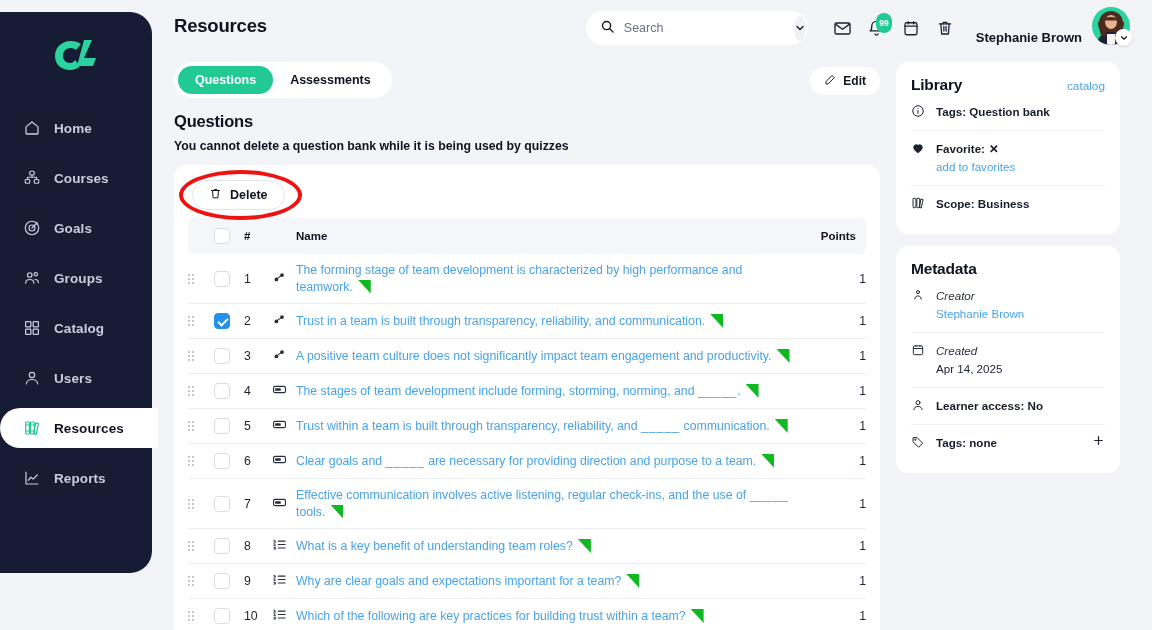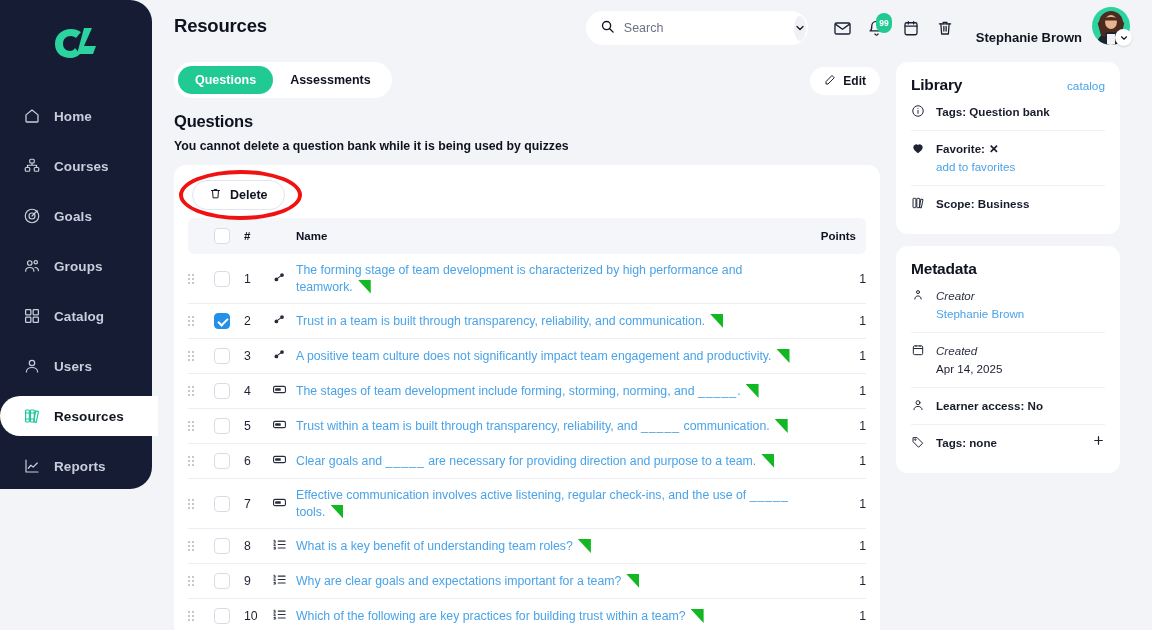--- a/index.html
+++ b/index.html
@@ -6,26 +6,27 @@
   html, body {
     width: 1152px; height: 630px;
     font-family: "Liberation Sans", sans-serif;
     background: #f3f4f8;
     overflow: hidden;
   }
   .app { position: relative; width: 1152px; height: 630px; display: flex; }
 
   
   .sidebar {
-    width: 152px; height: 489px;
+    width: 152px; height: 561px;
     background: #151c33;
     border-radius: 0 22px 22px 0;
     flex: 0 0 152px;
     position: relative;
     z-index: 3;
+    margin-top: 12px;
   }
   .logo-wrap { height: 86px; display: flex; align-items: center; justify-content: center; }
   .logo { width: 46px; height: 34px; position: relative; }
   .logo svg { display:block; }
   .nav { margin-top: 4px; }
   .nav-item {
     display: flex; align-items: center; gap: 13px;
     height: 40px; margin: 10px 0;
     padding-left: 22px;
     color: #c9cedd; font-size: 13.5px; font-weight: 600;

